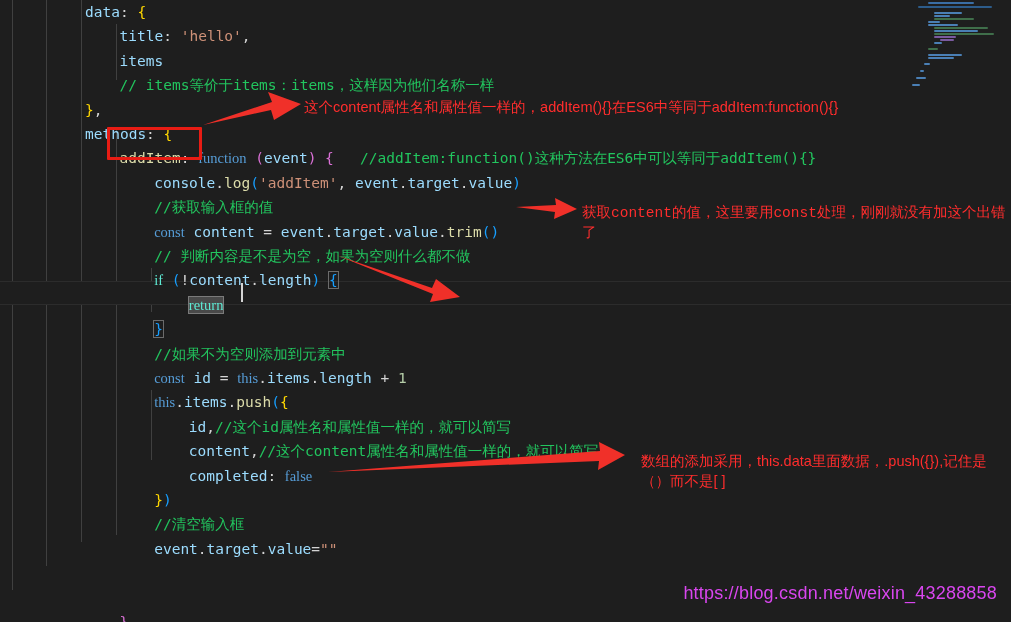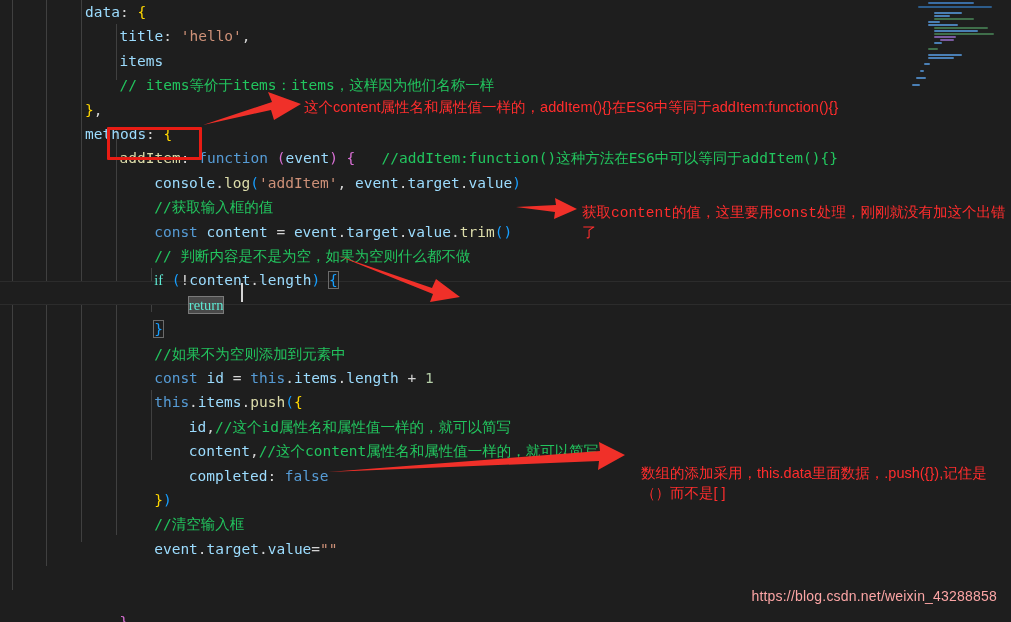--- a/index.html
+++ b/index.html
@@ -30,21 +30,21 @@
     white-space:pre;
   }
   .line{
     position:relative;
     height:24.4px;
     white-space:pre;
     padding-left:4px;
   }
 
   
-  .k     {color:#569cd6;}   
+  .k     {color:#569cd6;font-family:Liberation Serif, serif;}   
   .ctrl  {color:#5eead4;font-family:Liberation Serif, serif;}   
   .var   {color:#9cdcfe;}   
   .fn    {color:#dcdcaa;}   
   .str   {color:#ce9178;}   
   .cmt   {color:#22c55e;}   
   .num   {color:#b5cea8;}   
   .p1    {color:#ffd700;}   
   .p2    {color:#da70d6;}   
   .p3    {color:#179fff;}   
   .op    {color:#d4d4d4;}   
@@ -96,23 +96,23 @@
   .minimap{
     position:absolute;right:0;top:0;width:101px;height:150px;
     background:#1e1e1e;
     overflow:hidden;
   }
   .mm-row{position:absolute;height:2px;border-radius:1px;}
 
   
   .watermark{
     position:absolute;
-    color:#fca5a5;
+    color:#d946ef;
     font-family:"Liberation Sans","DejaVu Sans",sans-serif;
-    font-size:14px;
+    font-size:18px;
     right:14px;bottom:18px;
     letter-spacing:.2px;
   }
 </style>
 </head>
 <body>
 
 <div id="editor">
 
   <div class="guide" style="left:12px;top:0;height:590px;"></div>
@@ -142,21 +142,21 @@
 
       <polygon points="328,472 600,451 599,442 625,455 598,470 599,461"></polygon>
     </g>
   </svg>
 
   <div class="note" style="left:304px;top:97px;width:700px;">这个content属性名和属性值一样的，addItem(){}在ES6中等同于addItem:function(){}</div>
 
   <div class="note" style="left:582px;top:203px;width:424px;font-family:Liberation Mono, monospace;">获取content的值，这里要用const处理，刚刚就没有加这个出错了</div>
 
 
-  <div class="note" style="left:641px;top:451px;width:370px;margin-top:12px;">数组的添加采用，this.data里面数据，.push({}),记住是（）而不是[ ]</div>
+  <div class="note" style="left:641px;top:451px;width:370px;">数组的添加采用，this.data里面数据，.push({}),记住是（）而不是[ ]</div>
 
   <div class="minimap">
     <div class="mm-row" style="left:18px;top:2px;width:46px;background:#3a6ea5;"></div>
     <div class="mm-row" style="left:8px;top:6px;width:74px;background:#2d5c8a;"></div>
     <div class="mm-row" style="left:24px;top:12px;width:28px;background:#4a7fb5;"></div>
     <div class="mm-row" style="left:24px;top:15px;width:16px;background:#4a7fb5;"></div>
     <div class="mm-row" style="left:24px;top:18px;width:40px;background:#3f6e4a;"></div>
     <div class="mm-row" style="left:18px;top:21px;width:12px;background:#4a7fb5;"></div>
     <div class="mm-row" style="left:18px;top:24px;width:30px;background:#4a7fb5;"></div>
     <div class="mm-row" style="left:24px;top:27px;width:54px;background:#3f6e4a;"></div>

